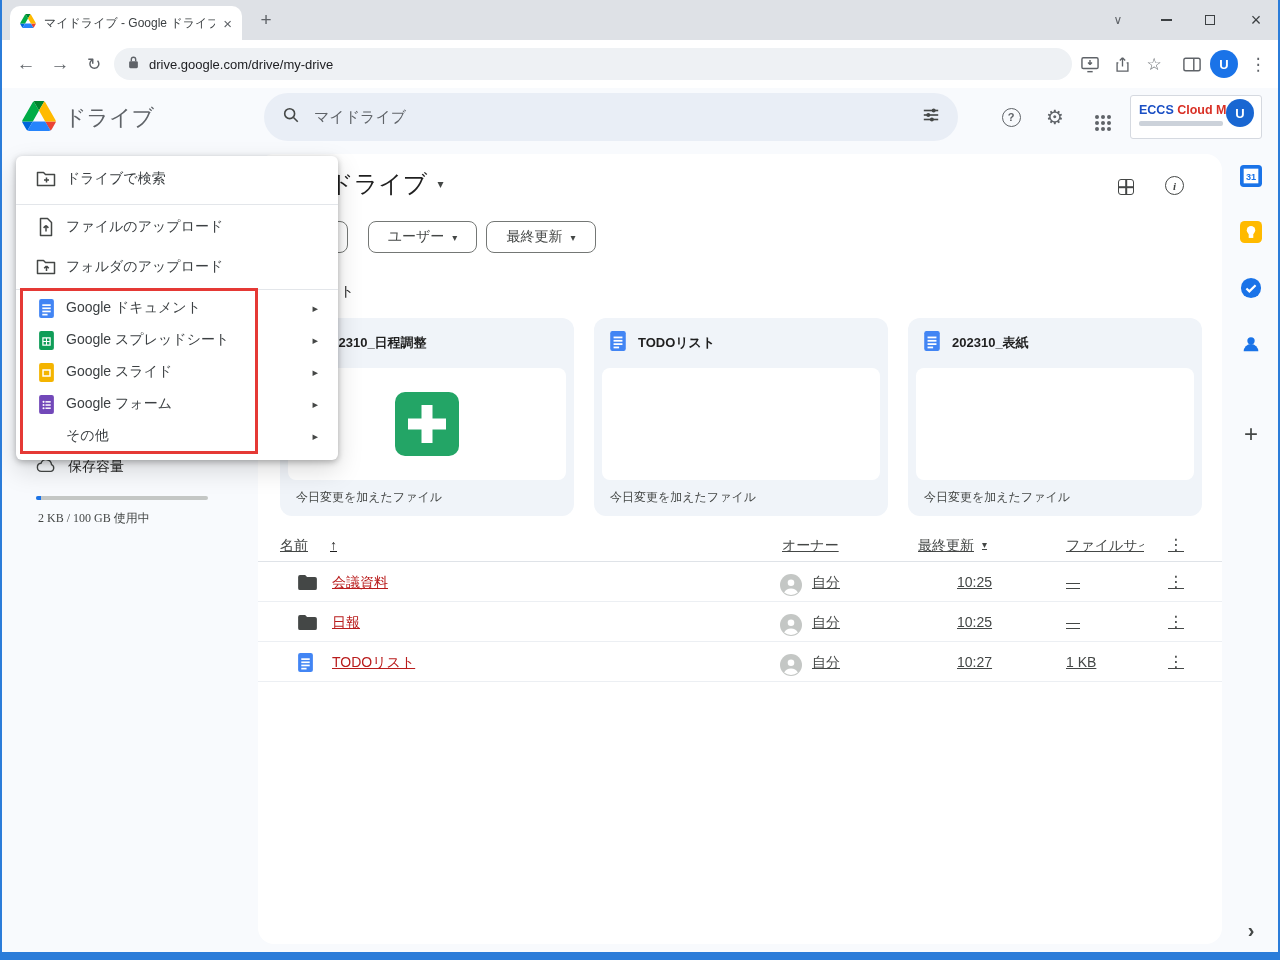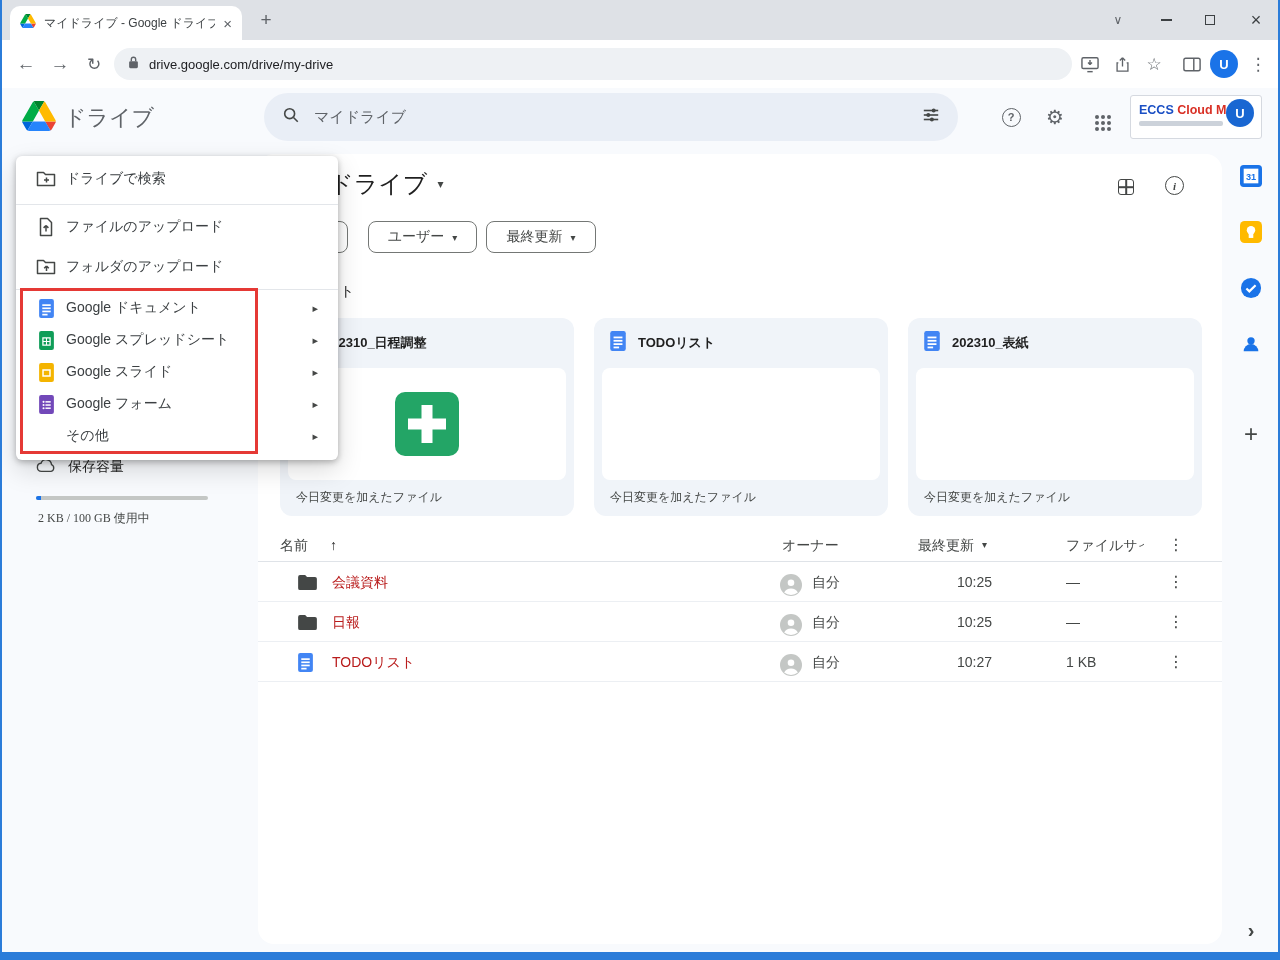--- a/index.html
+++ b/index.html
@@ -77,21 +77,21 @@
   .card { width:294px; height:198px; background:#f0f4f9; border-radius:12px; position:relative; overflow:hidden; }
   .card-head { height:50px; display:flex; align-items:center; gap:12px; padding:0 16px; }
   .card-title { font-size:13px; font-weight:bold; color:#1f1f1f; white-space:nowrap; overflow:hidden; }
   .card-thumb { position:absolute; left:8px; right:8px; top:50px; height:112px; background:#fff; border-radius:8px; display:flex; align-items:center; justify-content:center; }
   .sheets-logo { width:64px; height:64px; background:#23a566; border-radius:10px; position:relative; }
   .sheets-logo::before { content:""; position:absolute; left:50%; top:50%; width:38px; height:11px; background:#fff; transform:translate(-50%,-50%); }
   .sheets-logo::after { content:""; position:absolute; left:50%; top:50%; width:11px; height:38px; background:#fff; transform:translate(-50%,-50%); }
   .card-foot { position:absolute; left:16px; bottom:10px; font-size:12px; color:#444746; }
 
   .thead { position:absolute; left:0; top:374px; width:100%; height:34px; border-bottom:1px solid #dfe3e8; font-size:14px; color:#444746; }
-  .thead span, .trow span { position:absolute; line-height:34px; white-space:nowrap; }
+  .thead span, .trow span { position:absolute; line-height:34px; white-space:nowrap;text-decoration:underline; }
   .th-name { left:22px; } .th-sort { left:72px; color:#1f1f1f; }
   .th-owner { left:524px; } .th-mod { left:660px; } .th-modcaret { left:724px; font-size:10px; }
   .th-size { left:808px; width:78px; overflow:hidden; } .th-kebab { left:910px; font-size:16px; color:#444746; }
   .trow { position:absolute; left:0; width:100%; height:40px; border-bottom:1px solid #eceff3; font-size:14px; color:#444746; }
   .trow span { line-height:40px; }
   .r1 { top:408px; } .r2 { top:448px; } .r3 { top:488px; }
   .td-icon { left:40px; top:0; height:40px; display:flex; align-items:center; }
   .td-name { left:74px; color:#b91c1c; }
   .td-avatar { left:522px; top:9px; }
   .td-owner { left:554px; } .td-time { left:699px; } .td-size { left:808px; } .td-kebab { left:910px; font-size:16px; }

